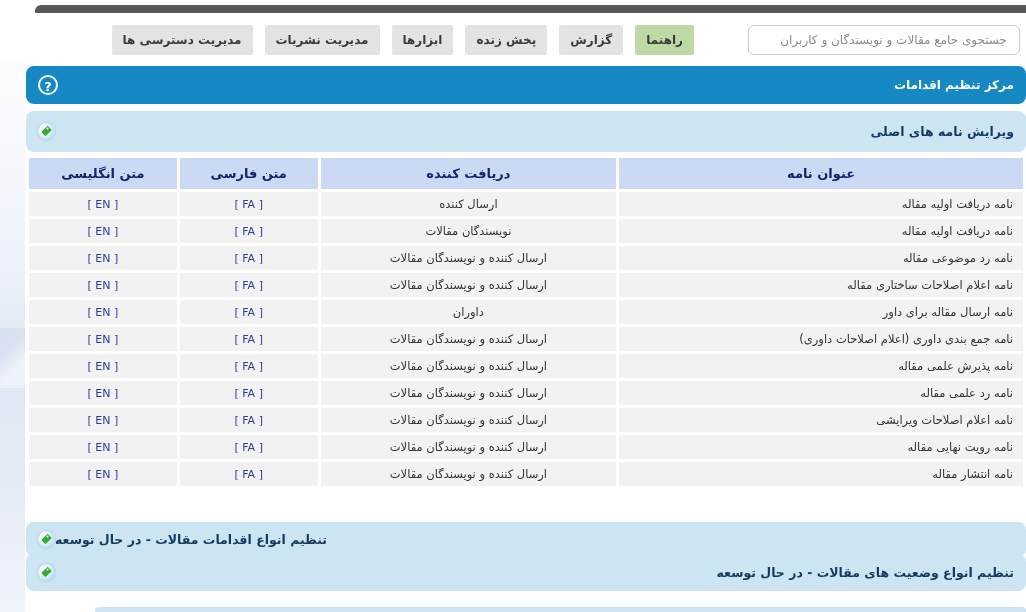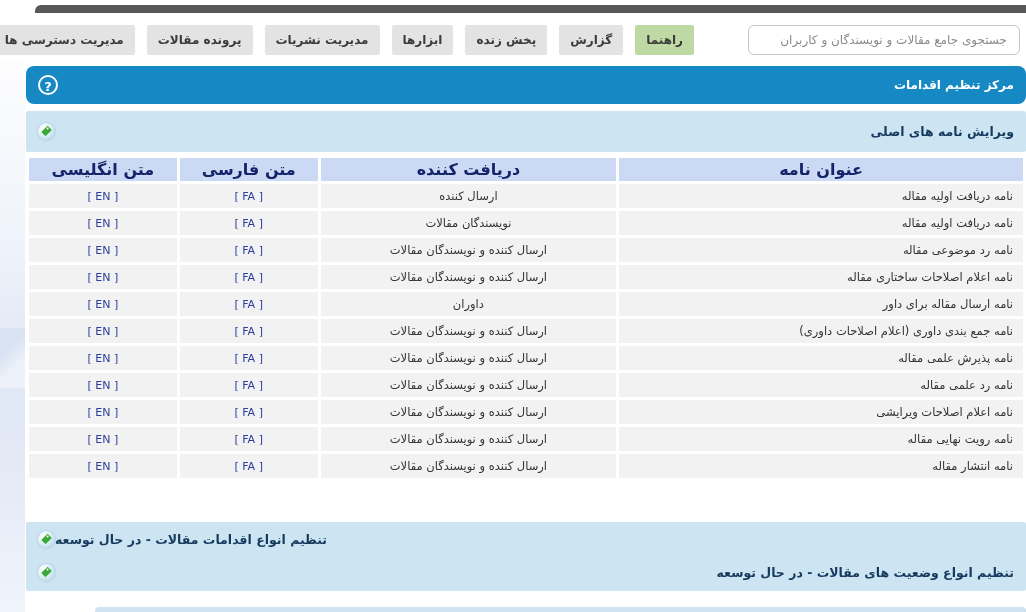--- a/index.html
+++ b/index.html
@@ -38,38 +38,38 @@
   .title-bar{position:absolute;top:66px;right:0;left:26px;height:38px;
     background:var(--accent);border-radius:8px;display:flex;align-items:center;
     justify-content:space-between;padding:0 12px;}
   .title-text{color:#fff;font-weight:bold;font-size:12px;}
   .help-icon{width:20px;height:20px;border:2px solid #fff;border-radius:50%;
     color:#fff;font-weight:bold;font-size:13px;line-height:20px;text-align:center;
     cursor:pointer;flex:0 0 auto;}
 
   
   .section-header{position:absolute;right:0;left:26px;background:var(--section-bg);
-    border-radius:2px;display:flex;align-items:center;justify-content:space-between;
+    border-radius:8px;display:flex;align-items:center;justify-content:space-between;
     padding:0 12px;color:#16395e;font-weight:bold;font-size:12.5px;}
   .s1{top:111px;height:41px;}
   .s2{top:522px;height:35px;justify-content:flex-end;}
   .s3{top:554px;height:37px;gap:44px;}
   .tag-icon{position:relative;width:17px;height:17px;border-radius:50%;cursor:pointer;
     background:radial-gradient(circle at 35% 35%,#ffffff 10%,#cfe9f2 55%,#9fd0e4 100%);
     box-shadow:0 0 2px rgba(100,150,180,.6);flex:0 0 auto;}
   .tag{position:absolute;width:9px;height:6px;background:#39a935;border-radius:1px;
     transform:rotate(-45deg);top:5px;left:4px;}
   .tag::after{content:'';position:absolute;width:2px;height:2px;background:#fff;
     border-radius:50%;right:1px;top:1px;}
 
   
   .table-wrap{position:absolute;top:155px;right:0;left:26px;}
   table{width:100%;border-collapse:separate;border-spacing:3px;}
-  th{background:var(--thead-bg);color:#14246b;font-size:16px;font-weight:bold;
-    height:23px;padding:2px 10px;text-align:center;}
+  th{background:var(--thead-bg);color:#14246b;font-size:13px;font-weight:bold;
+    height:31px;padding:2px 10px;text-align:center;}
   th.col-title{padding-right:10px;width:41%;}
   th.col-recipient{width:30%;}
   th.col-fa{width:14%;}
   th.col-en{width:15%;}
   td{background:var(--row-bg);font-size:11.5px;color:#333;height:24px;
     text-align:center;padding:2px 6px;}
   td.title-cell{text-align:right;padding-right:10px;}
   a.lang-link{color:var(--link);text-decoration:none;direction:ltr;
     unicode-bidi:embed;font-size:11px;cursor:pointer;}
 
@@ -86,21 +86,20 @@
   <div class="top-dark-bar"></div>
 
   <div class="nav-row">
     <input class="search" type="text" placeholder="جستجوی جامع مقالات و نویسندگان و کاربران" style="">
 
   <button class="nav-btn highlight">راهنما</button>
       <button class="nav-btn">گزارش</button>
       <button class="nav-btn">پخش زنده</button>
       <button class="nav-btn">ابزارها</button>
       <button class="nav-btn">مدیریت نشریات</button>
-      <button class="nav-btn">پرونده مقالات</button>
       <button class="nav-btn">مدیریت دسترسی ها</button>
     </div>
 
   <div class="title-bar">
     <span class="title-text">مرکز تنظیم اقدامات</span>
     <span class="help-icon">?</span>
   </div>
 
   <div class="section-header s1">
     <span>ویرایش نامه های اصلی</span>

